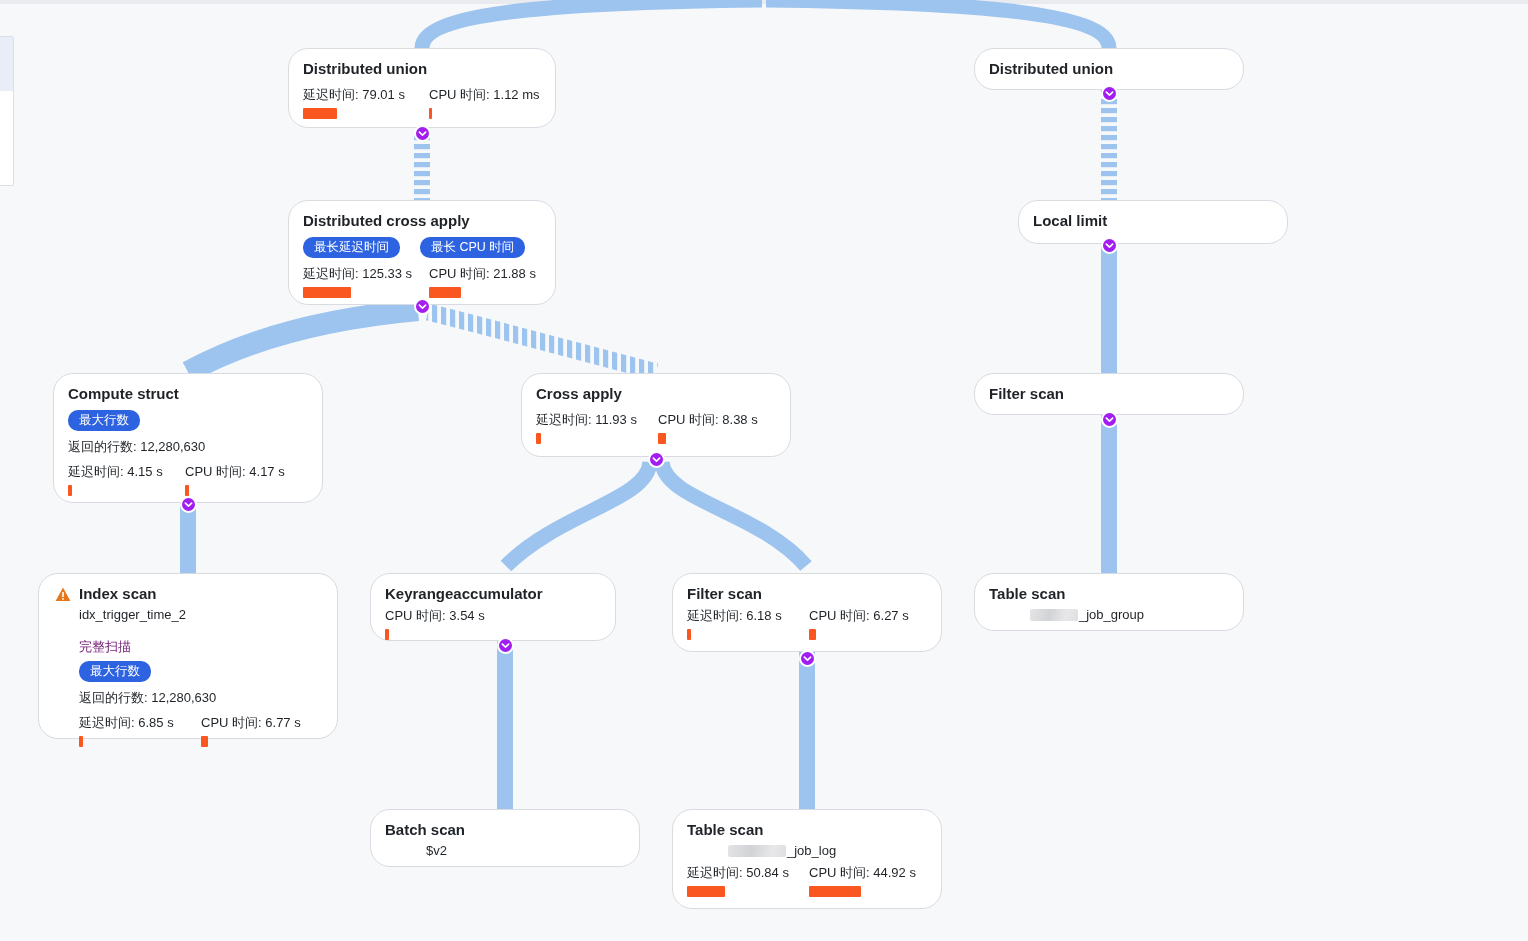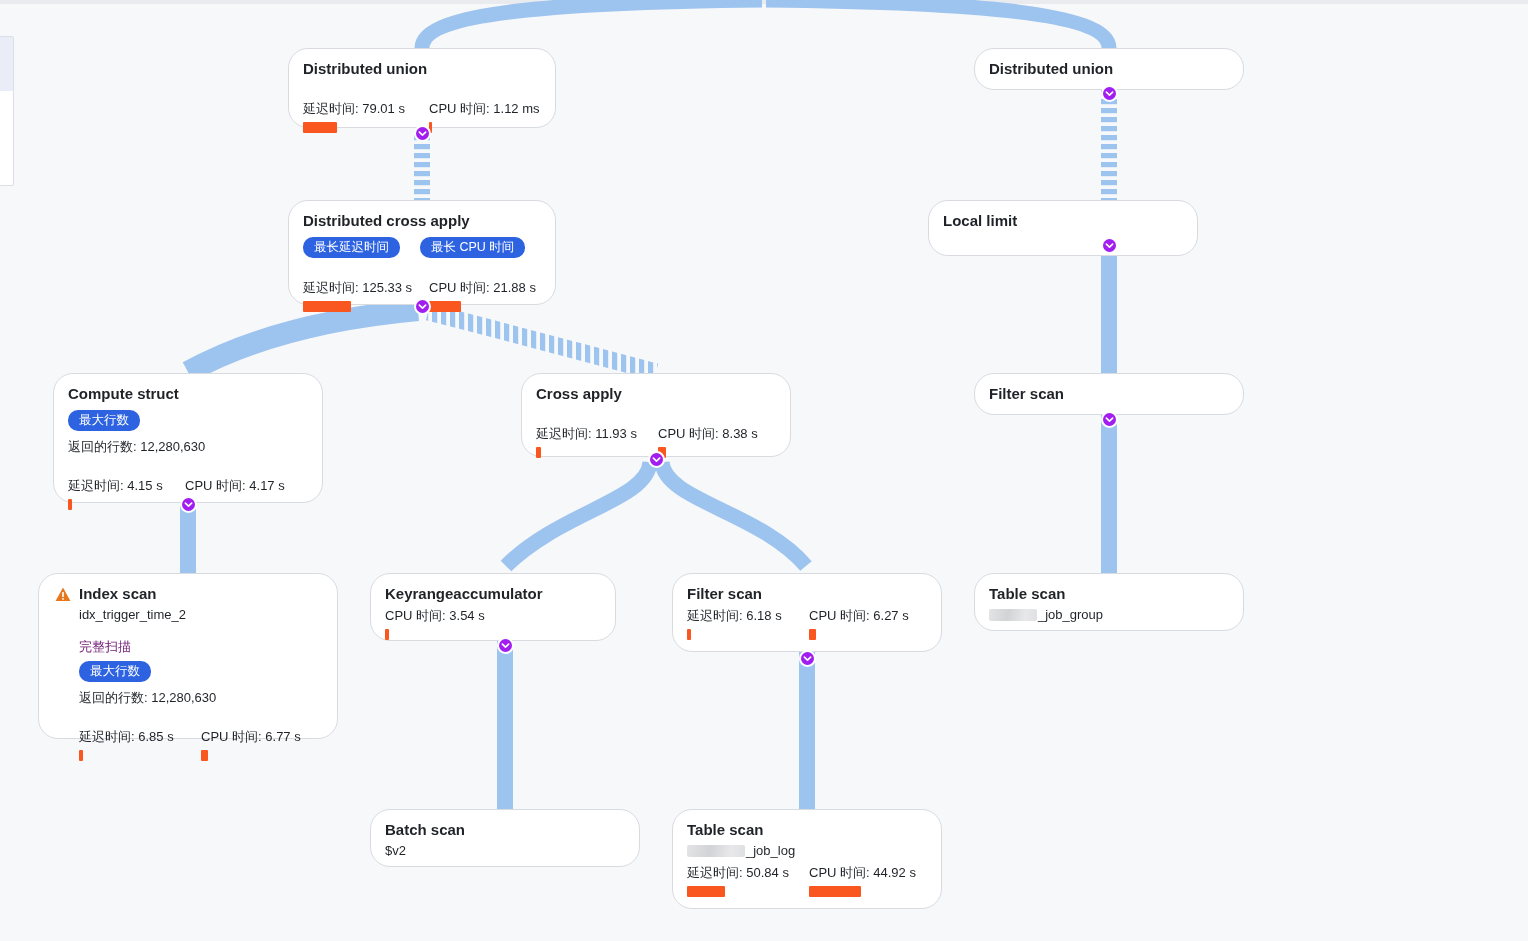--- a/index.html
+++ b/index.html
@@ -65,20 +65,21 @@
     display: block;
   }
   .subtitle {
     font-size: 13px;
     color: #1f2328;
     line-height: 19px;
     white-space: nowrap;
     margin-top: 1px;
     display: flex;
     align-items: center;
+    margin-left: 41px;
   }
   .subtitle-muted {
     font-size: 13px;
     color: #701a75;
     line-height: 19px;
     white-space: nowrap;
     margin-top: 13px;
   }
   .redact {
     display: inline-block;
@@ -106,21 +107,21 @@
   .rows-line {
     font-size: 13px;
     color: #1f2328;
     line-height: 19px;
     white-space: nowrap;
     margin-top: 6px;
   }
 
   .metrics {
     display: flex;
-    margin-top: 21px;
+    margin-top: 7px;
   }
   .metric { position: relative; }
   .metric-label {
     font-size: 13px;
     color: #1f2328;
     line-height: 18px;
     white-space: nowrap;
   }
   .metric-bar {
     height: 11px;
@@ -413,21 +414,21 @@
     <div class="node-title-row">
       <span class="node-title">Distributed union</span>
     </div>
   </div>
   <div class="toggle" style="left:1101px; top:85px;">
     <svg width="9" height="9" viewBox="0 0 10 10">
         <path d="M1.5 3.4 L5 6.8 L8.5 3.4" stroke="#fff" stroke-width="1.8" fill="none" stroke-linecap="round" stroke-linejoin="round"></path>
       </svg>
   </div>
 
-  <div class="node" style="left:928px; top:200px; width:270px; height:56px; padding-top:10px;">
+  <div class="node" style="left:1018px; top:200px; width:270px; height:44px; padding-top:10px;">
     <div class="node-title-row">
       <span class="node-title">Local limit</span>
     </div>
   </div>
   <div class="toggle" style="left:1101px; top:237px;">
     <svg width="9" height="9" viewBox="0 0 10 10">
         <path d="M1.5 3.4 L5 6.8 L8.5 3.4" stroke="#fff" stroke-width="1.8" fill="none" stroke-linecap="round" stroke-linejoin="round"></path>
       </svg>
   </div>
 

